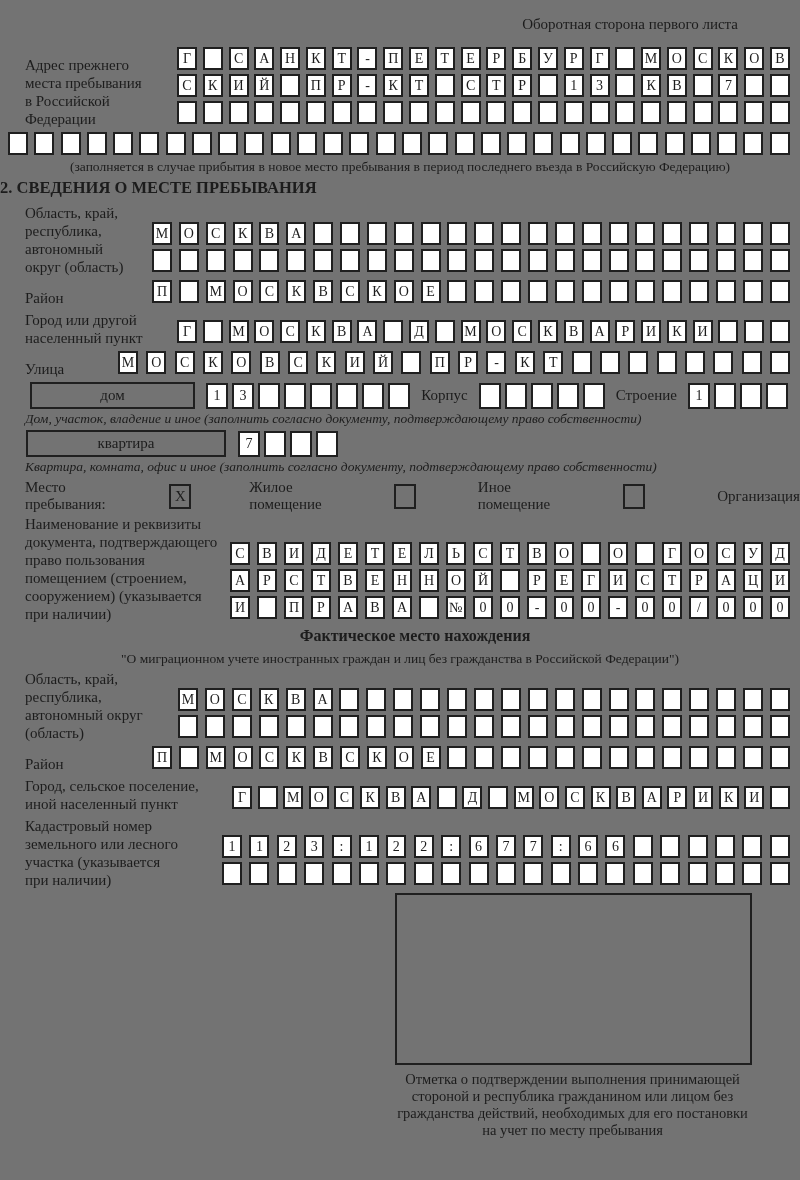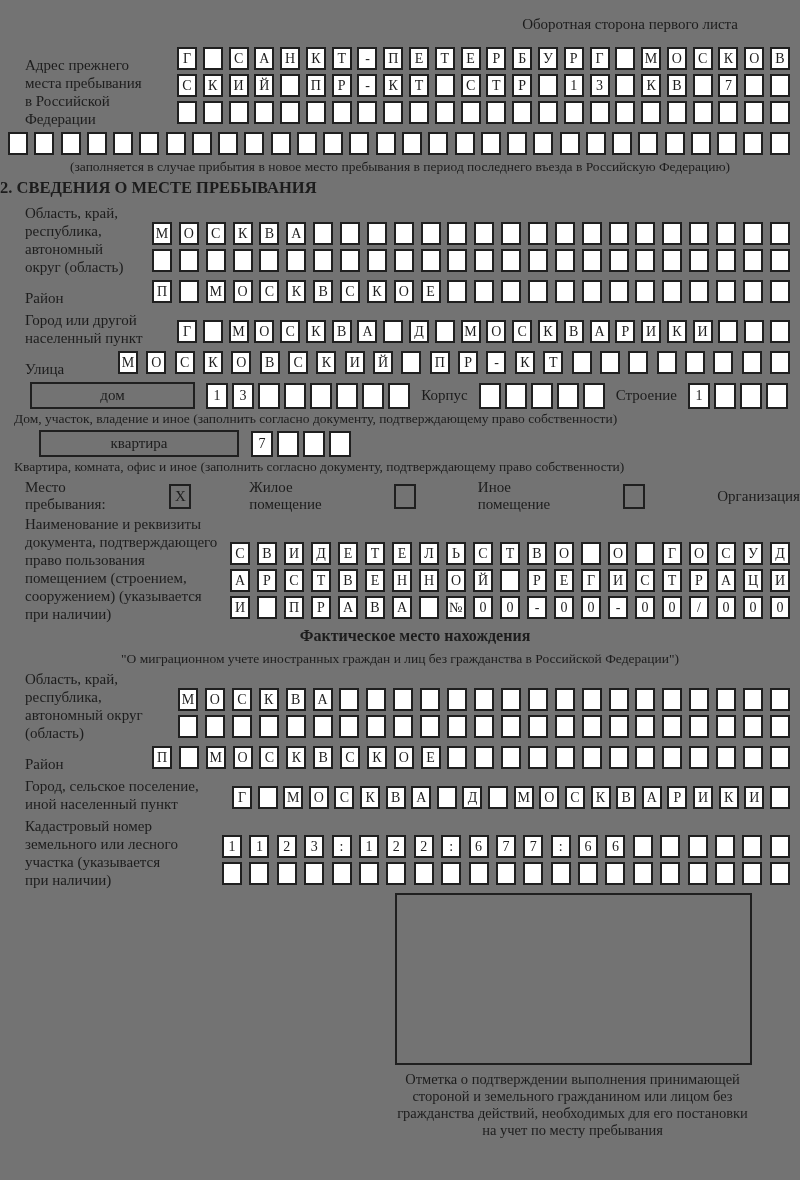--- a/index.html
+++ b/index.html
@@ -16,31 +16,31 @@
   .rows-col{flex:1;min-width:0;}
   .box-row{display:flex;justify-content:space-between;margin-bottom:4px;}
   .cell{
     box-sizing:border-box;flex:0 0 auto;width:20px;height:23px;
     border:2px solid #1f1f1f;display:flex;align-items:center;justify-content:center;
     font-size:14px;background:#fff;
   }
   .full-row{margin:0 10px 4px 8px;}
   .caption{font-size:13.5px;line-height:16px;}
   .caption-center{text-align:center;margin:1px 10px 3px 10px;}
-  .caption-left{margin:0 10px 3px 14px;}
+  .caption-left{margin:0 10px 3px 25px;font-style:italic;}
   .sec-title{font-weight:bold;font-size:16.5px;margin:2px 0 6px 0;}
   .house-row{display:flex;align-items:center;justify-content:space-between;margin:0 12px 2px 30px;}
   .label-box{
     box-sizing:border-box;border:2px solid #1f1f1f;height:27px;
     display:flex;align-items:center;justify-content:center;font-size:15px;flex:0 0 auto;
   }
   .cells-group{display:flex;gap:4px;flex:0 0 auto;}
   .cells-group .cell{width:22px;height:26px;}
   .inline-label{font-size:15px;flex:0 0 auto;}
-  .apt-row{display:flex;align-items:center;margin:2px 0 2px 39px;}
+  .apt-row{display:flex;align-items:center;margin:2px 0 2px 26px;}
   .apt-row .cells-group{margin-left:12px;}
   .stay-row{display:flex;align-items:center;margin:4px 0 2px 25px;font-size:15px;gap:48px;}
   .cb{
     box-sizing:border-box;width:22px;height:25px;border:2px solid #1f1f1f;
     display:flex;align-items:center;justify-content:center;font-size:15px;flex:0 0 auto;
   }
   .stay-note{margin-left:215px;margin-bottom:4px;}
   .fact-title{font-weight:bold;font-size:16px;text-align:center;margin:4px 0 6px 0;padding-left:30px;}
   .stamp-box{box-sizing:border-box;margin:4px 0 6px 395px;width:357px;height:172px;border:2px solid #1f1f1f;}
   .stamp-caption{margin-left:355px;width:435px;text-align:center;font-size:14.5px;line-height:17px;white-space:pre-line;}
@@ -639,17 +639,17 @@
           <span class="cell"></span>
           <span class="cell"></span>
           <span class="cell"></span>
           <span class="cell"></span>
         </div>
     </div>
   </div>
 
   <div class="stamp-box"></div>
   <div class="stamp-caption">Отметка о подтверждении выполнения принимающей
-стороной и земельного гражданином или лицом без
+стороной и республика гражданином или лицом без
 гражданства действий, необходимых для его постановки
 на учет по месту пребывания</div>
 
 </div>
 
 </body></html>

